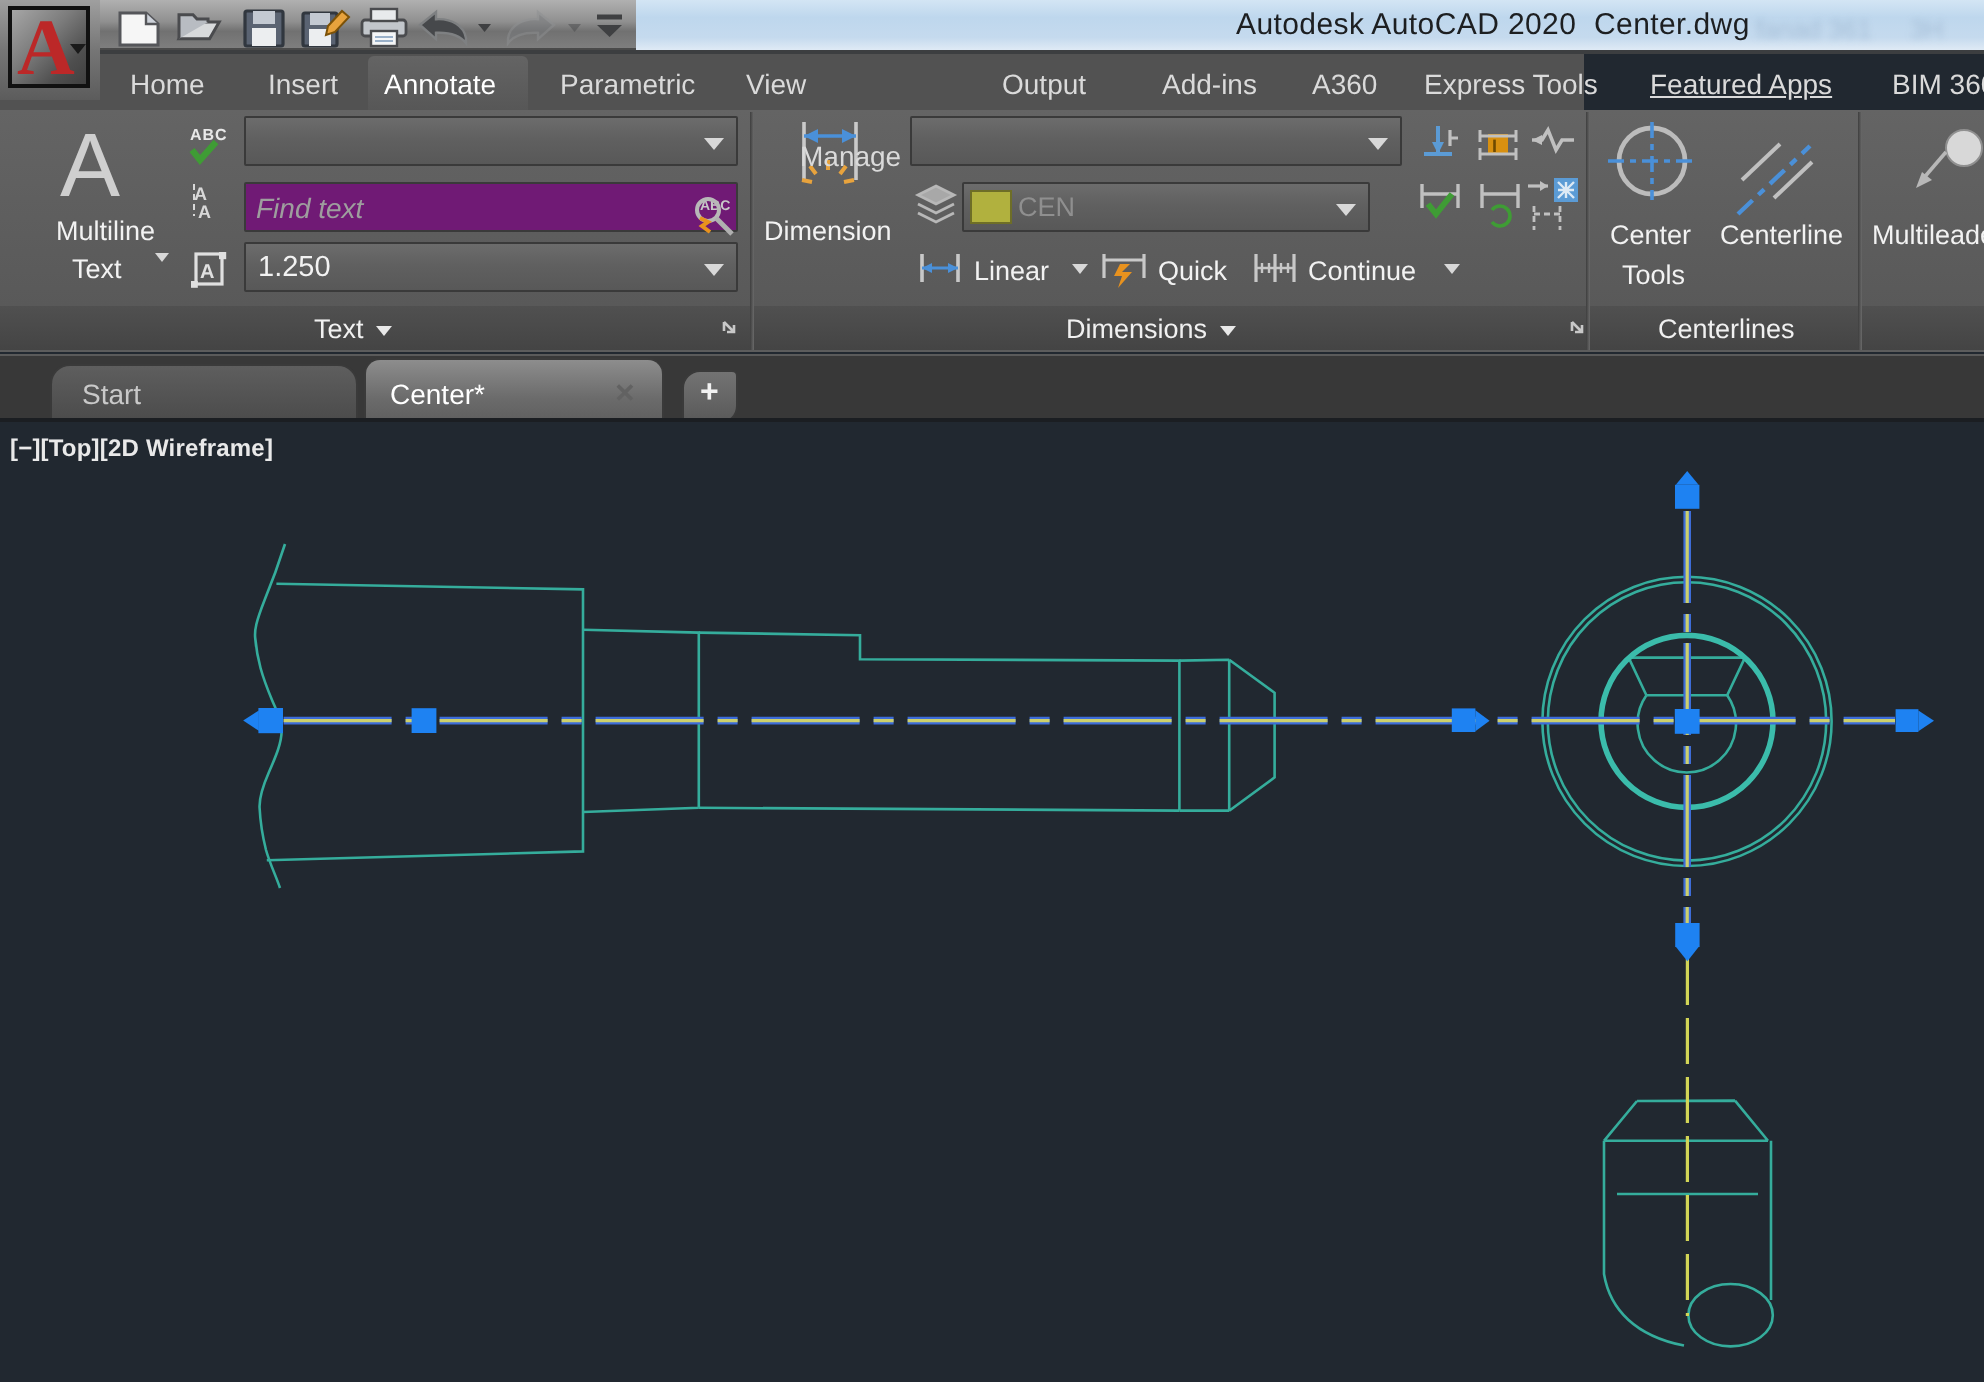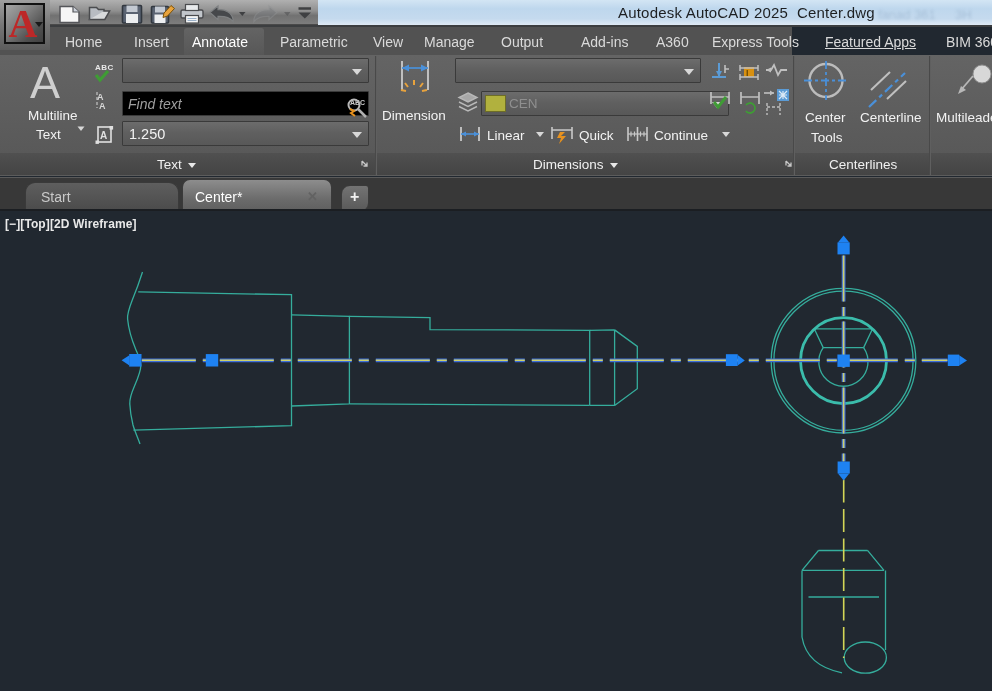--- a/index.html
+++ b/index.html
@@ -50,21 +50,21 @@
 #tabsbot { left:0; top:209px; width:992px; height:2px; background:#1b1e22;}
 
 #canvas { left:0; top:211px; width:992px; height:480px; background:#212830;}
 #vplabel { left:5px; top:217px; font-size:12px; font-weight:700; color:#e9e9e9; letter-spacing:0.1px;}
 </style>
 </head>
 <body>
 <div class="abs" id="titlebar"></div>
 <div class="abs ghost" style="left:878px;">fanad 361</div>
 <div class="abs ghost" style="left:955px;">3H</div>
-<div class="abs" id="title-main">Autodesk AutoCAD 2025</div>
+<div class="abs" id="title-main">Autodesk AutoCAD 2020</div>
 <div class="abs" id="title-doc">Center.dwg</div>
 <div class="abs" id="qat"></div>
 <svg class="abs" id="qaticons" style="left:58px;top:0px;z-index:6" width="260" height="25" viewBox="0 0 260 25">
 
  <path d="M2,6.5 L15,6.5 L21,12 L21,22.5 L2,22.5 Z" fill="#f6f6f6" stroke="#55565a" stroke-width="1.5"></path>
  <path d="M15,6.5 L15,12 L21,12" fill="#cdd2da" stroke="#55565a" stroke-width="1.2"></path>
 
  <path d="M31.5,19.4 L36,11 L51.6,11 L46.8,19.4 Z" fill="#d8dadc" stroke="#4a4b4e" stroke-width="1.5"></path>
  <path d="M31.5,19.4 L31.5,7.4 L38.5,7.4 L40.5,9.5 L46,9.5 L46,11" fill="#b8bcc2" stroke="#4a4b4e" stroke-width="1.5"></path>
 
@@ -94,21 +94,21 @@
  <path d="M240.5,12.5 l12.5,0 l-6.2,6 z" fill="#3f4042"></path>
 </svg>
 <div class="abs" id="titleline"></div>
 <div class="abs" id="menurow">
   <div id="tab-active"></div>
   <span class="mtab" style="left:65px;">Home</span>
   <span class="mtab" style="left:134px;">Insert</span>
   <span class="mtab" style="left:192px;color:#fff;">Annotate</span>
   <span class="mtab" style="left:280px;">Parametric</span>
   <span class="mtab" style="left:373px;">View</span>
-  <span class="mtab" style="left:424px;">Manage</span>
+  <span class="mtab" style="left:400px;margin-top:36px;">Manage</span>
   <span class="mtab" style="left:501px;text-align:center;">Output</span>
   <span class="mtab" style="left:581px;">Add-ins</span>
   <span class="mtab" style="left:656px;">A360</span>
   <span class="mtab" style="left:712px;">Express Tools</span>
   <span class="mtab" style="left:825px;text-decoration:underline;">Featured Apps</span>
   <span class="mtab" style="left:946px;">BIM 360</span>
 </div>
 <div class="abs" id="applogo">
     <div class="box"></div>
  <svg class="abs" style="left:4px;top:3px;" width="41" height="41" viewBox="0 0 41 41">
@@ -121,34 +121,34 @@
 <div class="psep" style="left:375px;"></div>
 <div class="psep" style="left:793px;"></div>
 <div class="psep" style="left:929px;"></div>
 
 <div class="abs rlabel" style="left:30px;top:57px;font-size:45px;color:#cfcfcf;">A</div>
 <div class="abs rlabel" style="left:28px;top:108px;">Multiline</div>
 <div class="abs rlabel" style="left:36px;top:127px;">Text</div>
 <div class="combo" style="top:58px;">
     <span class="arr"></span>
   </div>
-<div class="combo" style="top:91px;background:#000000;">
+<div class="combo" style="top:91px;background:#701a75;">
   <span style="position:absolute;left:5px;top:4px;font-size:14px;font-style:italic;color:#9e9e9e;">Find text</span>
   </div>
 <div class="combo" style="top:121px;">
     <span class="arr"></span>
   <span style="position:absolute;left:6px;top:4px;font-size:14.5px;color:#f2f2f2;">1.250</span>
   </div>
 <div class="plabel" style="left:157px;">Text<span class="dn"></span></div>
 
 <div class="abs rlabel" style="left:382px;top:108px;">Dimension</div>
 <div class="combo" style="left:455px;top:58px;width:246px;">
     <span class="arr"></span>
   </div>
-<div class="combo" style="left:481px;top:91px;width:248px;">
+<div class="combo" style="left:481px;top:91px;width:204px;">
     <span class="arr"></span>
   <span style="position:absolute;left:3px;top:3px;width:21px;height:17px;background:#b1b13e;border:1px solid #6e6e27;"></span>
   <span style="position:absolute;left:27px;top:4px;font-size:13.5px;color:#8f8f8f;">CEN</span>
   </div>
 <div class="abs rlabel" style="left:487px;top:128px;">Linear</div>
 <div class="abs rlabel" style="left:579px;top:128px;">Quick</div>
 <div class="abs rlabel" style="left:654px;top:128px;">Continue</div>
 <div class="plabel" style="left:533px;">Dimensions<span class="dn"></span></div>
 
 <div class="abs rlabel" style="left:805px;top:110px;">Center</div>

